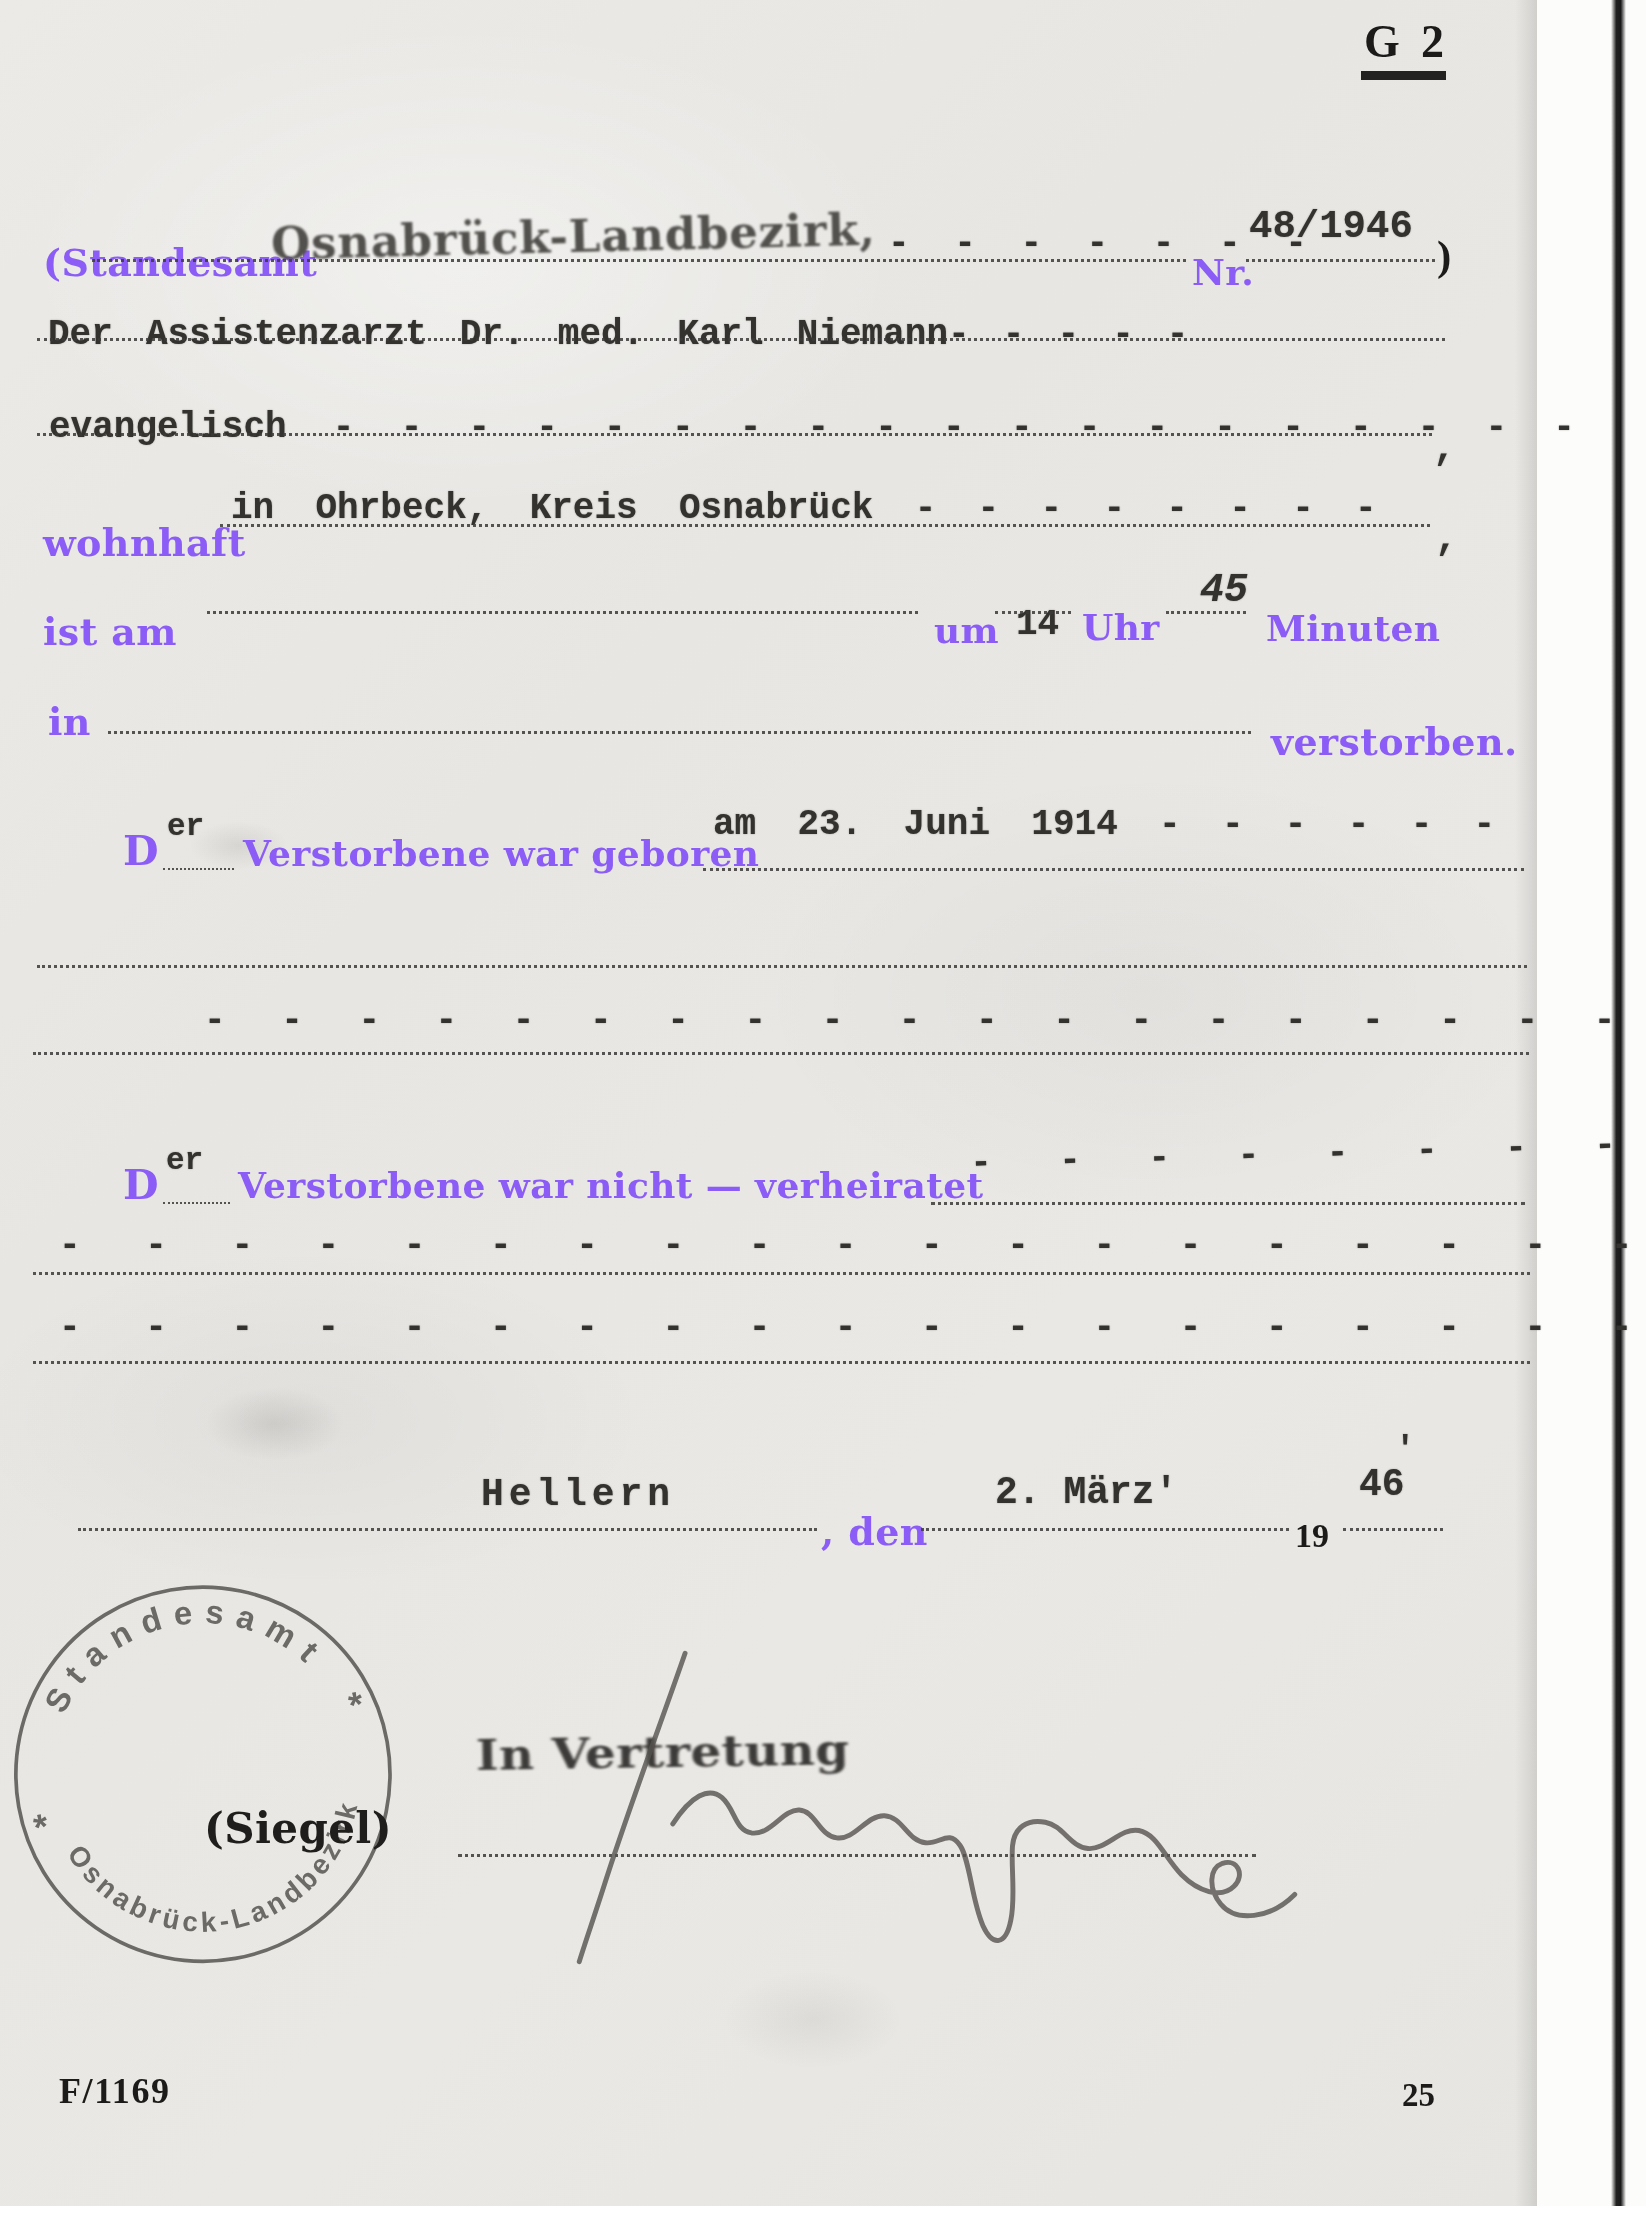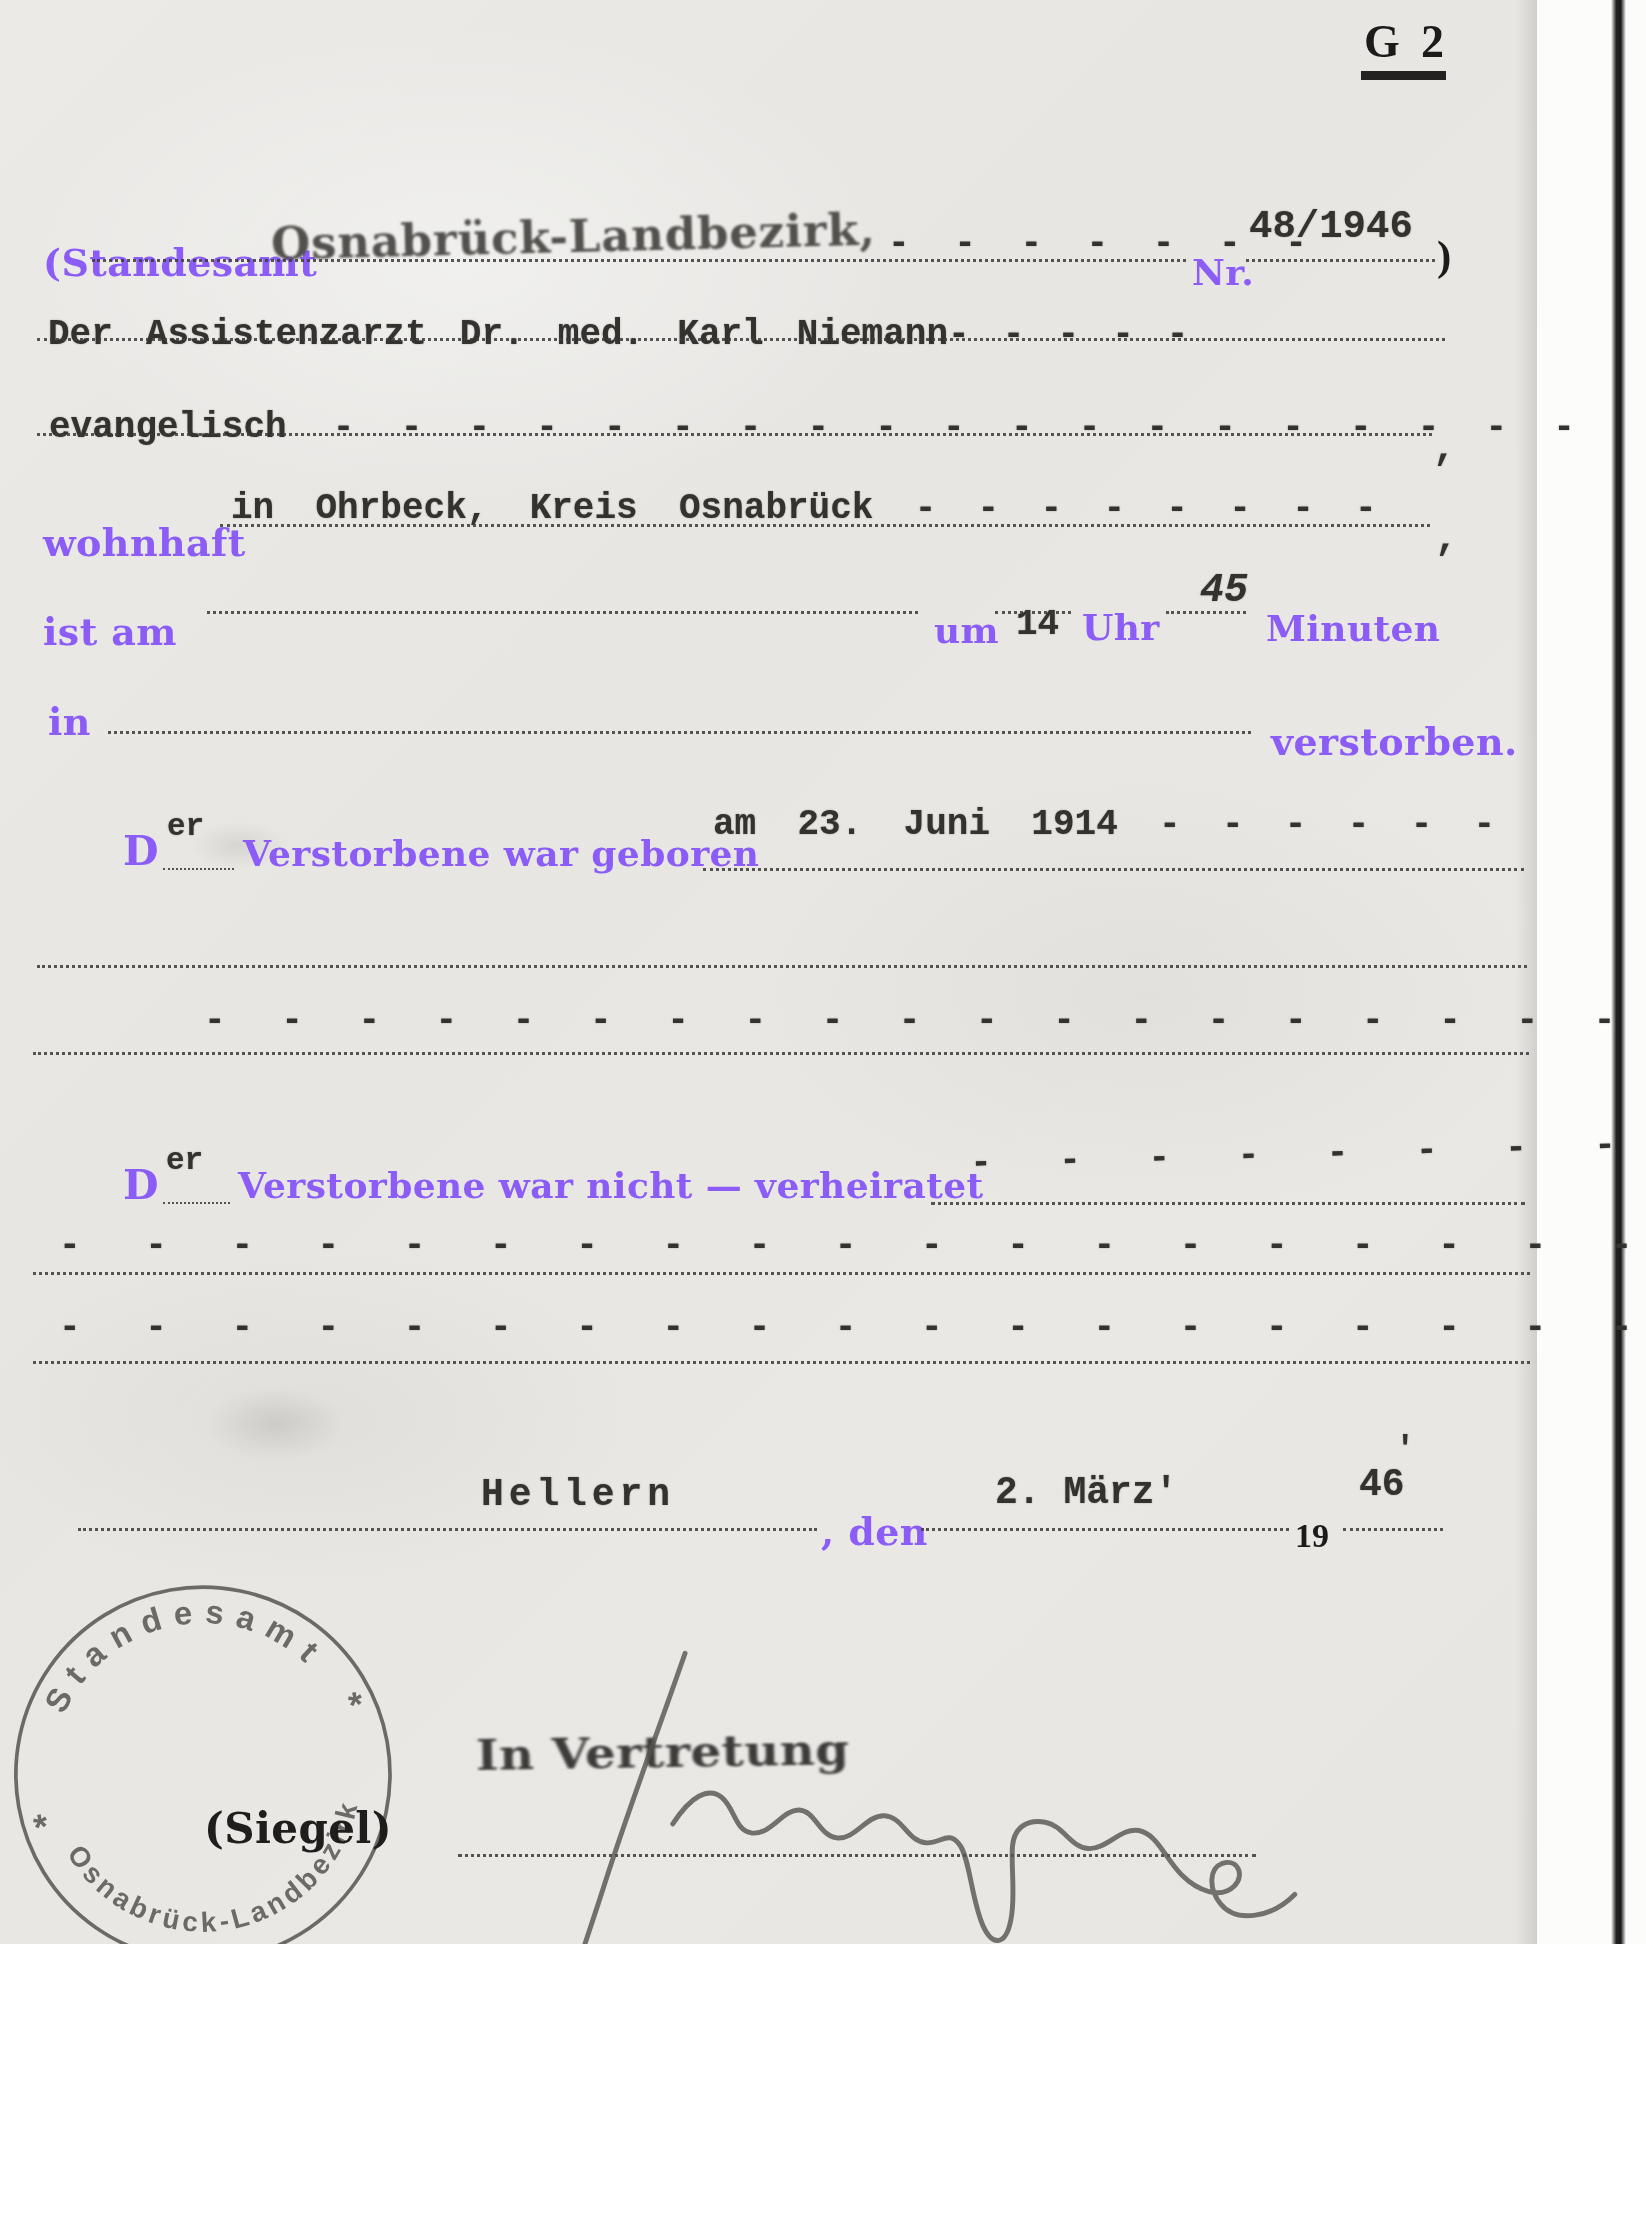--- a/index.html
+++ b/index.html
@@ -1,16 +1,16 @@
 <!DOCTYPE html>
 <html style="font-size:13px"><head>
 <meta charset="utf-8">
 <style>
   html,body{margin:0;padding:0;background:#ffffff;}
-  .page{position:relative;width:1647px;height:1944px;background:#fdfdfc;overflow:hidden;
+  .page{position:relative;width:1647px;height:2206px;background:#fdfdfc;overflow:hidden;
         font-family:"DejaVu Serif", serif;}
   .paper{position:absolute;left:0;top:0;width:1537px;height:2216px;
          background:
            radial-gradient(ellipse 739px 410px at 30% 12%, rgba(255,255,255,.35), rgba(255,255,255,0) 60%),
            radial-gradient(ellipse 575px 328px at 75% 45%, rgba(0,0,0,.03), rgba(0,0,0,0) 70%),
            radial-gradient(ellipse 493px 246px at 20% 64%, rgba(0,0,0,.035), rgba(0,0,0,0) 70%),
            linear-gradient(135deg,#ebeae7 0%,#e7e6e3 35%,#eae8e5 65%,#e6e5e1 100%);}
   .edge-shadow{position:absolute;left:1515px;top:0;width:22px;height:2216px;
          background:linear-gradient(90deg,rgba(0,0,0,0),rgba(0,0,0,.10));}
   .scan-margin{position:absolute;left:1537px;top:0;width:110px;height:2216px;background:#fcfcfb;}

